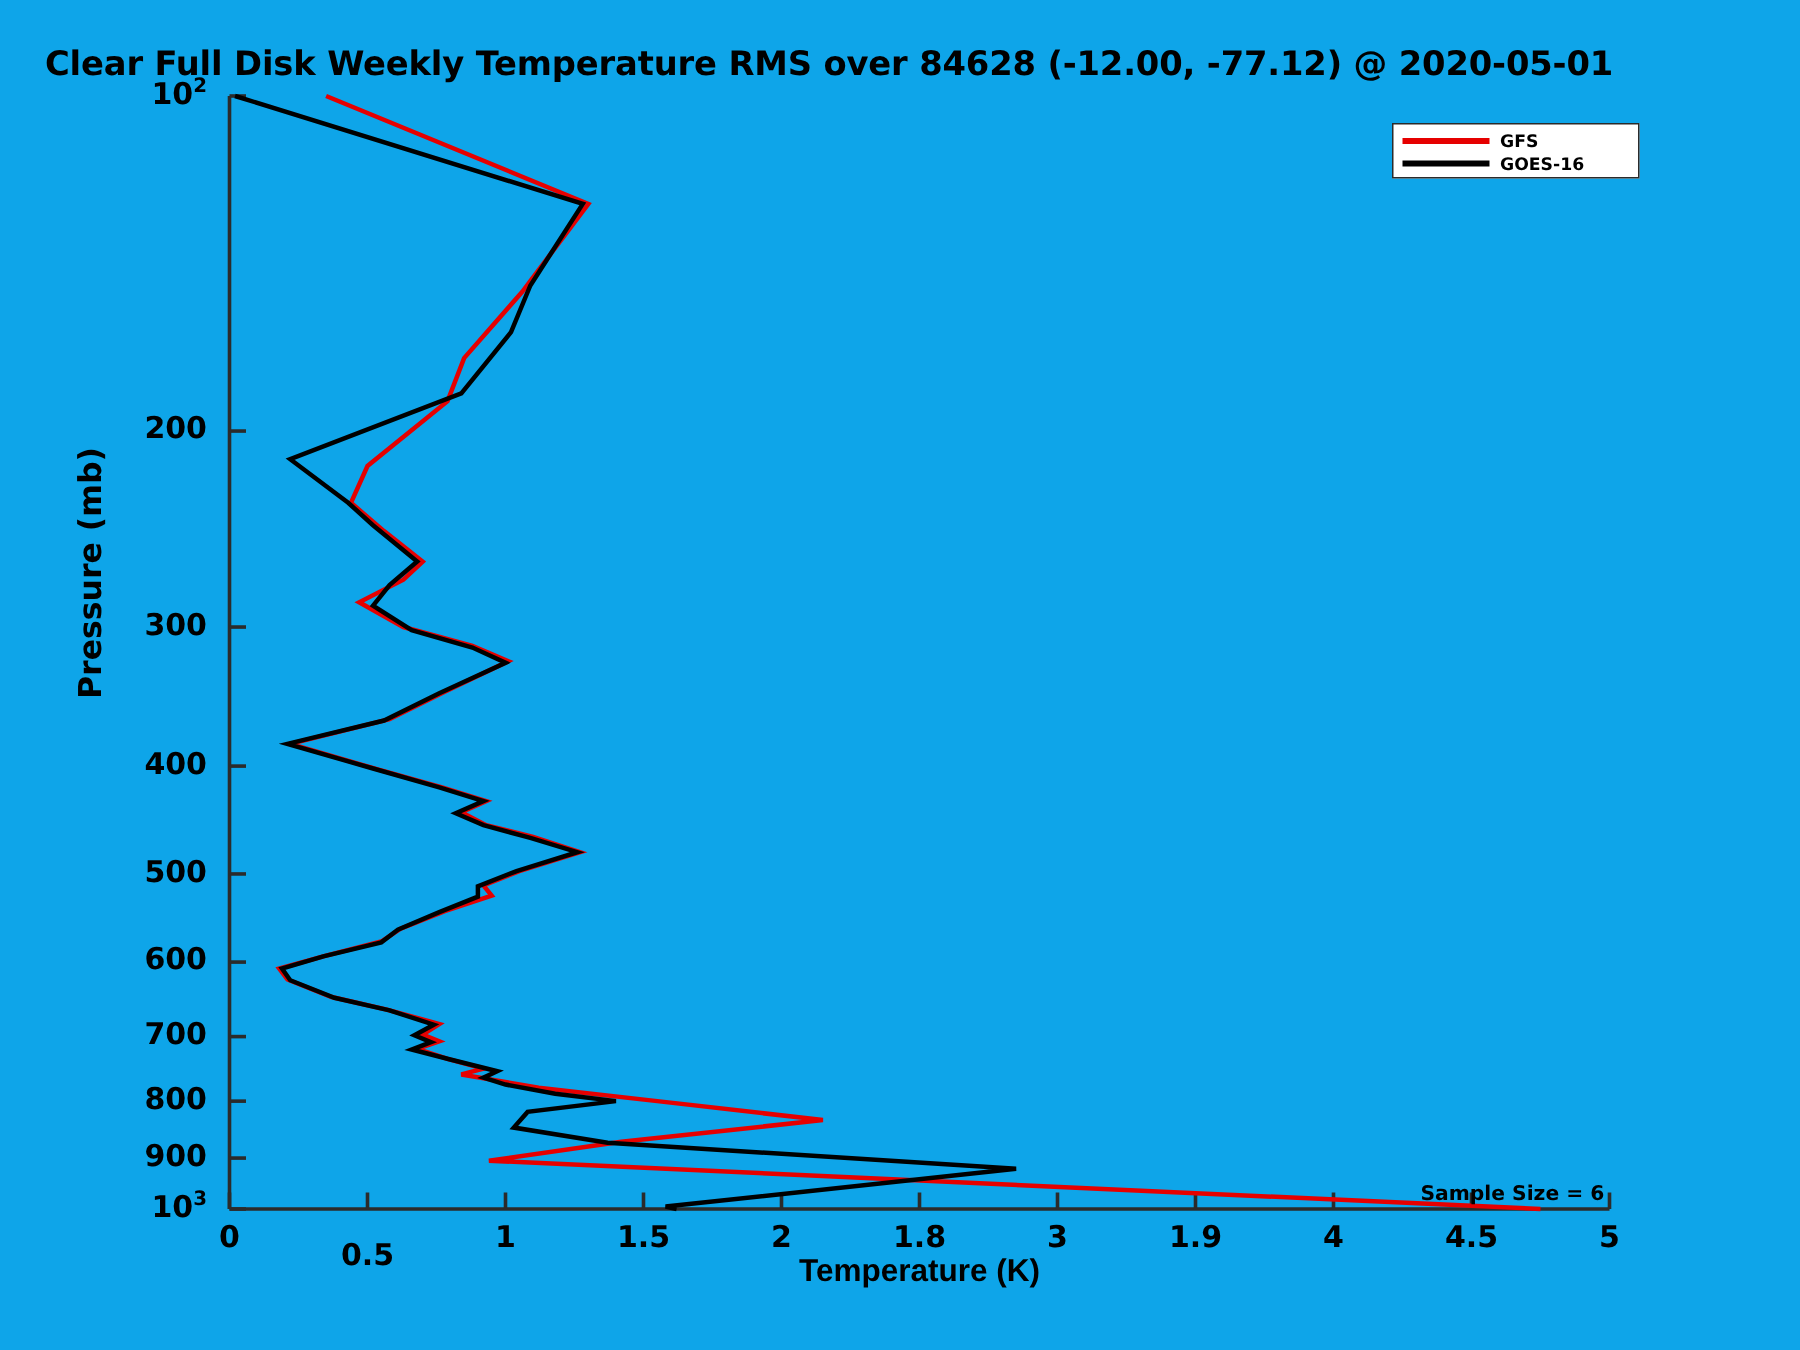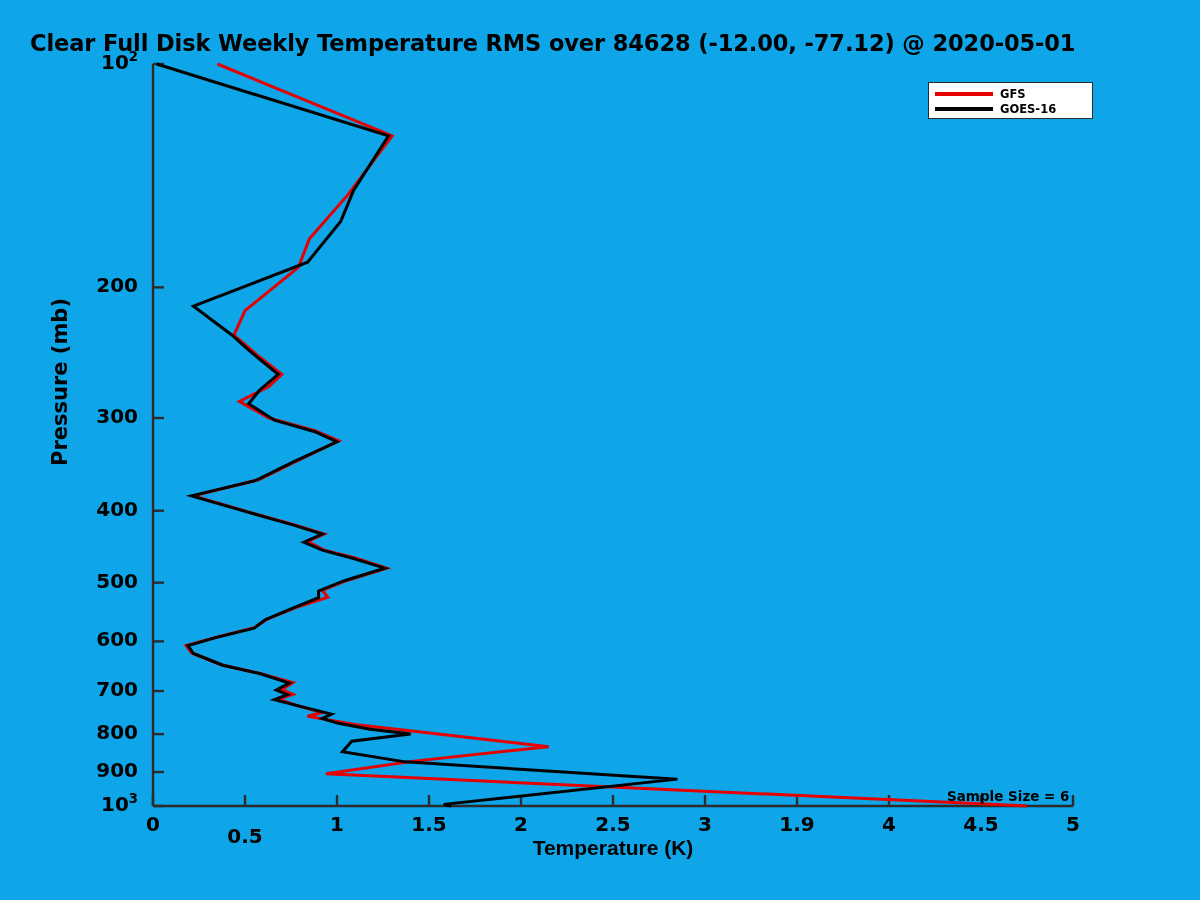--- a/index.html
+++ b/index.html
@@ -198,21 +198,21 @@
       <div class="tick-label-y" style="top: 720.093px; width: 140px; padding-right: 8px;">800</div>
       <div class="tick-label-y" style="top: 758.048px; width: 140px; padding-right: 8px;">900</div>
       <div class="tick-label-y" style="top: 792px; width: 140px; padding-right: 8px;">10<sup>3</sup></div>
     </div>
   <div class="xlabels-holder" id="xlabels">
       <div class="tick-label-x" style="left: 153px; top: 812px;">0</div>
       <div class="tick-label-x" style="left: 245px; top: 824px;">0.5</div>
       <div class="tick-label-x" style="left: 337px; top: 812px;">1</div>
       <div class="tick-label-x" style="left: 429px; top: 812px;">1.5</div>
       <div class="tick-label-x" style="left: 521px; top: 812px;">2</div>
-      <div class="tick-label-x" style="left: 613px; top: 812px;">2.5</div>
+      <div class="tick-label-x" style="left: 613px; top: 812px;">1.8</div>
       <div class="tick-label-x" style="left: 705px; top: 812px;">3</div>
       <div class="tick-label-x" style="left: 797px; top: 812px;">1.9</div>
       <div class="tick-label-x" style="left: 889px; top: 812px;">4</div>
       <div class="tick-label-x" style="left: 981px; top: 812px;">4.5</div>
       <div class="tick-label-x" style="left: 1073px; top: 812px;">5</div>
     </div>
 
   <div class="axis-label-x">Temperature (K)</div>
 
   <div class="axis-label-y">Pressure (mb)</div>

